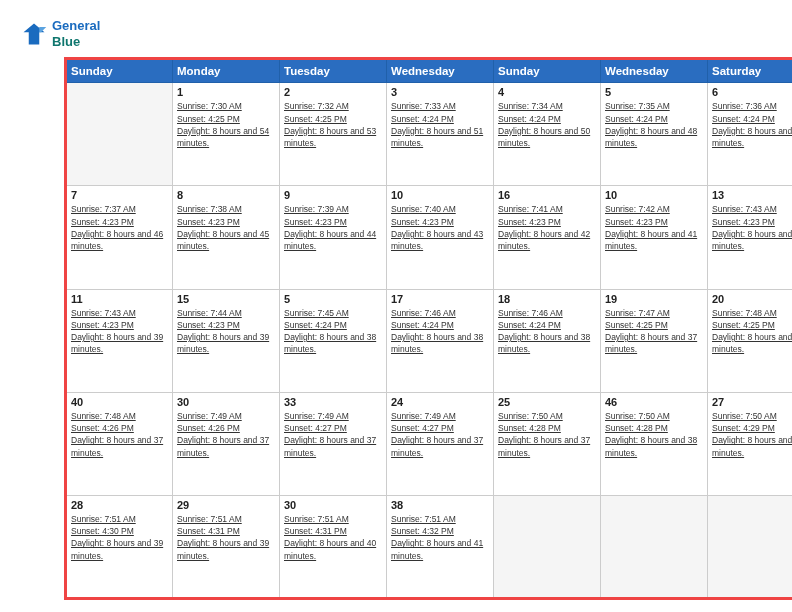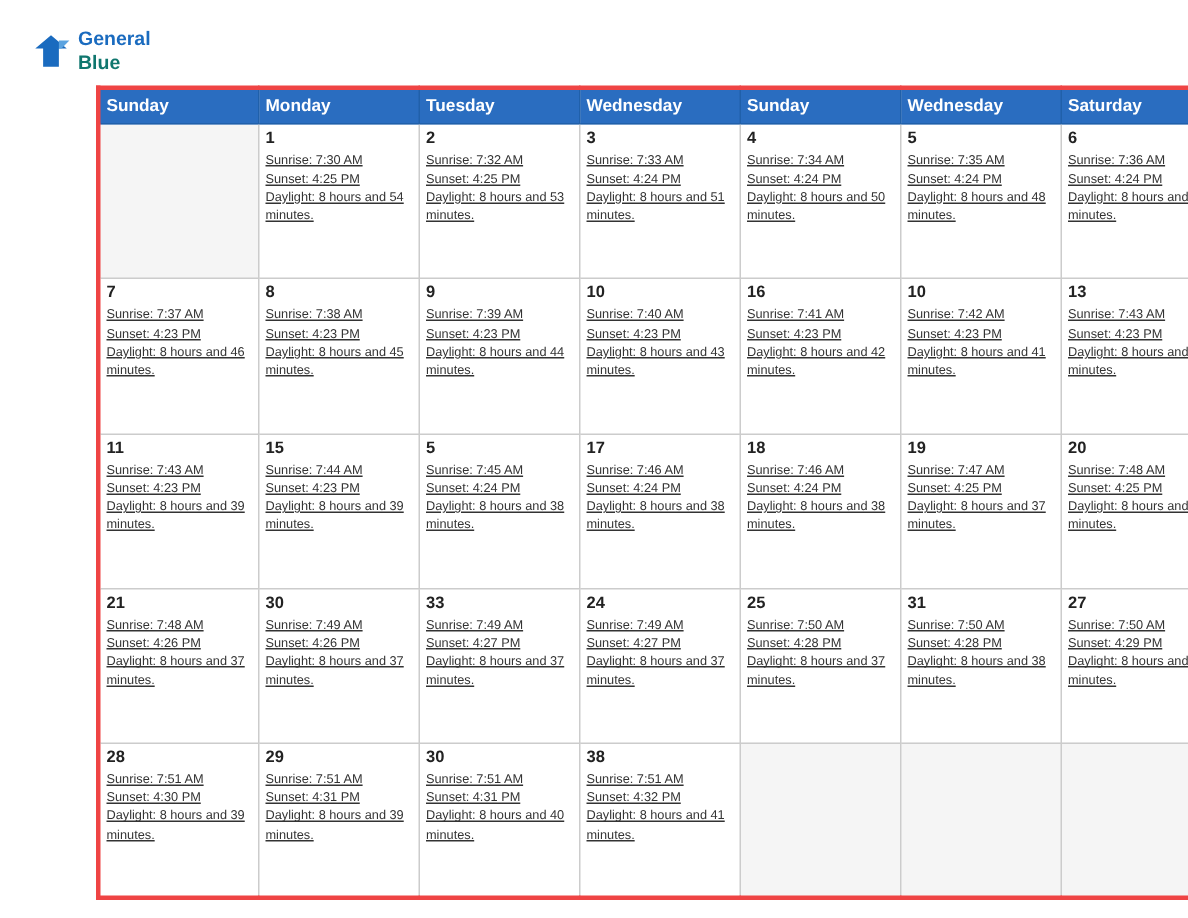--- a/index.html
+++ b/index.html
@@ -218,41 +218,41 @@
             <span class="day-num">19</span>
             <div class="cell-info">Sunrise: 7:47 AM<br>Sunset: 4:25 PM<br>Daylight: 8 hours and 37 minutes.</div>
           </td>
           <td>
             <span class="day-num">20</span>
             <div class="cell-info">Sunrise: 7:48 AM<br>Sunset: 4:25 PM<br>Daylight: 8 hours and 37 minutes.</div>
           </td>
         </tr>
         <tr>
           <td>
-            <span class="day-num">21</span>
+            <span class="day-num">40</span>
             <div class="cell-info">Sunrise: 7:48 AM<br>Sunset: 4:26 PM<br>Daylight: 8 hours and 37 minutes.</div>
           </td>
           <td>
             <span class="day-num">30</span>
             <div class="cell-info">Sunrise: 7:49 AM<br>Sunset: 4:26 PM<br>Daylight: 8 hours and 37 minutes.</div>
           </td>
           <td>
             <span class="day-num">33</span>
             <div class="cell-info">Sunrise: 7:49 AM<br>Sunset: 4:27 PM<br>Daylight: 8 hours and 37 minutes.</div>
           </td>
           <td>
             <span class="day-num">24</span>
             <div class="cell-info">Sunrise: 7:49 AM<br>Sunset: 4:27 PM<br>Daylight: 8 hours and 37 minutes.</div>
           </td>
           <td>
             <span class="day-num">25</span>
             <div class="cell-info">Sunrise: 7:50 AM<br>Sunset: 4:28 PM<br>Daylight: 8 hours and 37 minutes.</div>
           </td>
           <td>
-            <span class="day-num">31</span>
+            <span class="day-num">46</span>
             <div class="cell-info">Sunrise: 7:50 AM<br>Sunset: 4:28 PM<br>Daylight: 8 hours and 38 minutes.</div>
           </td>
           <td>
             <span class="day-num">27</span>
             <div class="cell-info">Sunrise: 7:50 AM<br>Sunset: 4:29 PM<br>Daylight: 8 hours and 38 minutes.</div>
           </td>
         </tr>
         <tr>
           <td>
             <span class="day-num">28</span>

